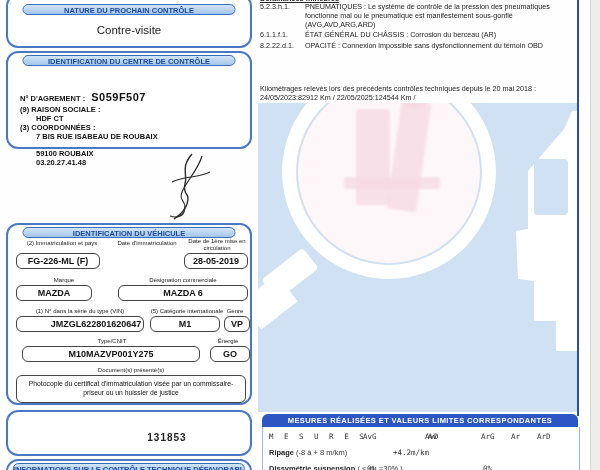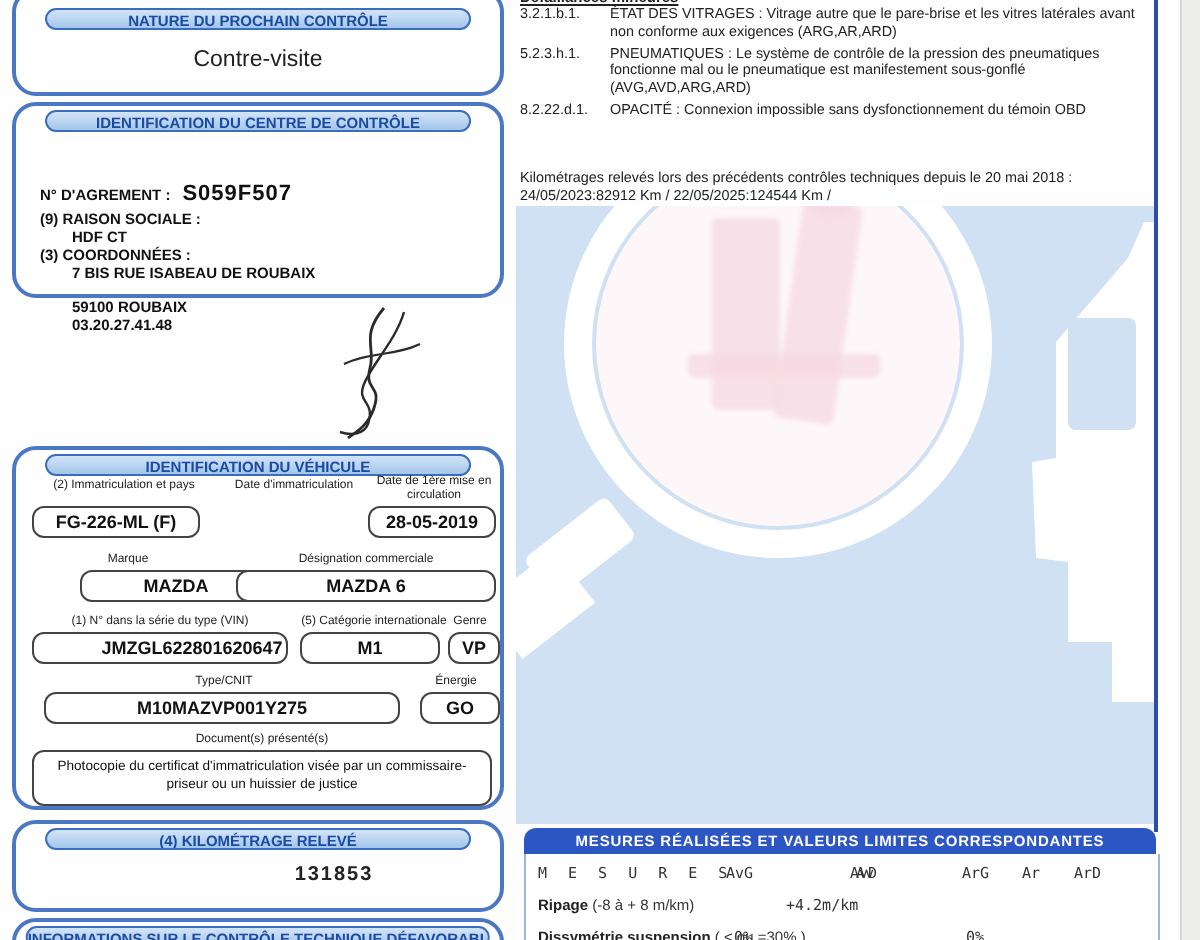--- a/index.html
+++ b/index.html
@@ -88,26 +88,26 @@
 </head>
 <body>
 
 <div class="page">
 
   <div class="rcol">
     <div class="defects-heading">Défaillances mineures</div>
 
     <div class="defect-list">
       <div class="defect">
-        <span class="code">3.2.1.b.1.</span>
-        <span class="dtext">ÉTAT DES VITRAGES : Vitrage autre que le pare-brise et les vitres latérales avant non conforme aux exigences (ARG,AR,ARD)</span>
-      </div>
-      <div class="defect">
         <span class="code">5.2.3.h.1.</span>
         <span class="dtext">PNEUMATIQUES : Le système de contrôle de la pression des pneumatiques fonctionne mal ou le pneumatique est manifestement sous-gonflé (AVG,AVD,ARG,ARD)</span>
+      </div>
+      <div class="defect">
+        <span class="code">6.1.1.f.1.</span>
+        <span class="dtext">ÉTAT GÉNÉRAL DU CHÂSSIS : Corrosion du berceau (AR)</span>
       </div>
       <div class="defect">
         <span class="code">8.2.22.d.1.</span>
         <span class="dtext">OPACITÉ : Connexion impossible sans dysfonctionnement du témoin OBD</span>
       </div>
     </div>
 
     <div class="km-note">
       <span>Kilométrages relevés lors des précédents contrôles techniques depuis le 20 mai 2018 :</span><br>
       <span>24/05/2023:82912 Km / 22/05/2025:124544 Km /</span>
@@ -164,21 +164,21 @@
     <div class="vlabel" style="top:15px;left:4px;width:100px;">(2) Immatriculation et pays</div>
     <div class="vlabel" style="top:15px;left:96px;width:86px;">Date d'immatriculation</div>
     <div class="vlabel" style="top:13px;left:176px;width:66px;">Date de 1ère mise en circulation</div>
 
     <div class="vbox" style="top:28px;left:8px;width:84px;">FG-226-ML (F)</div>
     <div class="vbox" style="top:28px;left:176px;width:64px;">28-05-2019</div>
 
     <div class="vlabel" style="top:52px;left:8px;width:96px;">Marque</div>
     <div class="vlabel" style="top:52px;left:110px;width:130px;">Désignation commerciale</div>
 
-    <div class="vbox" style="top:60px;left:8px;width:96px;margin-left:24px;">MAZDA</div>
+    <div class="vbox" style="top:60px;left:8px;width:76px;">MAZDA</div>
     <div class="vbox" style="top:60px;left:110px;width:130px;">MAZDA 6</div>
 
     <div class="vlabel" style="top:83px;left:2px;width:140px;">(1) N° dans la série du type (VIN)</div>
     <div class="vlabel" style="top:83px;left:138px;width:82px;">(5) Catégorie internationale</div>
     <div class="vlabel" style="top:83px;left:212px;width:30px;">Genre</div>
 
     <div class="vbox" style="top:91px;left:8px;width:128px;padding-left:32px;">JMZGL622801620647</div>
     <div class="vbox" style="top:91px;left:142px;width:70px;">M1</div>
     <div class="vbox" style="top:91px;left:216px;width:26px;">VP</div>
 
@@ -186,21 +186,20 @@
     <div class="vlabel" style="top:113px;left:198px;width:44px;">Énergie</div>
 
     <div class="vbox" style="top:121px;left:14px;width:178px;">M10MAZVP001Y275</div>
     <div class="vbox" style="top:121px;left:202px;width:40px;">GO</div>
 
     <div class="vlabel" style="top:142px;left:40px;width:166px;">Document(s) présenté(s)</div>
     <div class="docbox" style="top:150px;left:8px;width:230px;height:28px;">Photocopie du certificat d'immatriculation visée par un commissaire-priseur ou un huissier de justice</div>
   </div>
 
   <div class="box" style="top:410px;height:46px;">
-    <div class="pill">(4) KILOMÉTRAGE RELEVÉ</div>
     <div class="km-value">131853</div>
   </div>
 
   <div class="box" style="top:459px;height:30px;">
     <div class="pill" style="width:96%;">INFORMATIONS SUR LE CONTRÔLE TECHNIQUE DÉFAVORABLE</div>
   </div>
 
   <div class="mes-bar">MESURES RÉALISÉES ET VALEURS LIMITES CORRESPONDANTES</div>
   <div class="mes-area">
 

